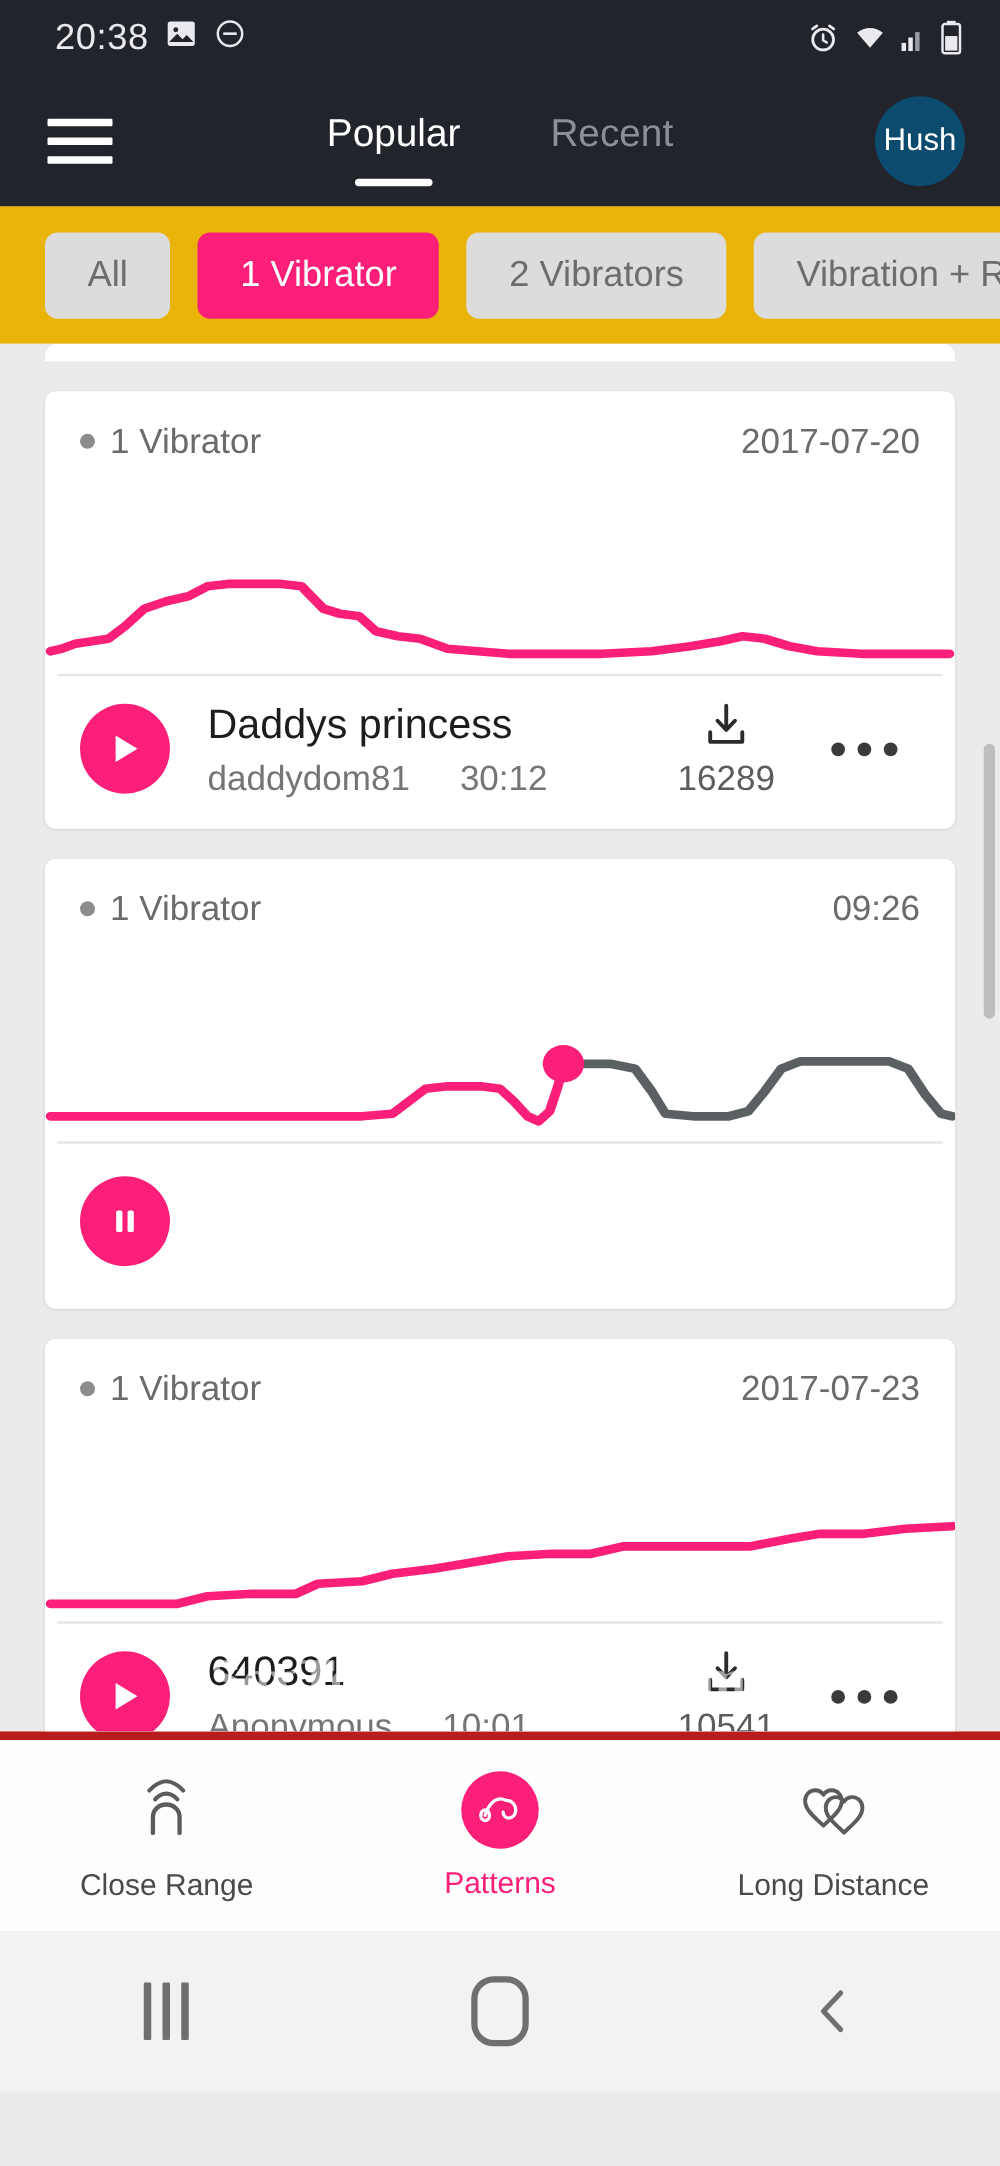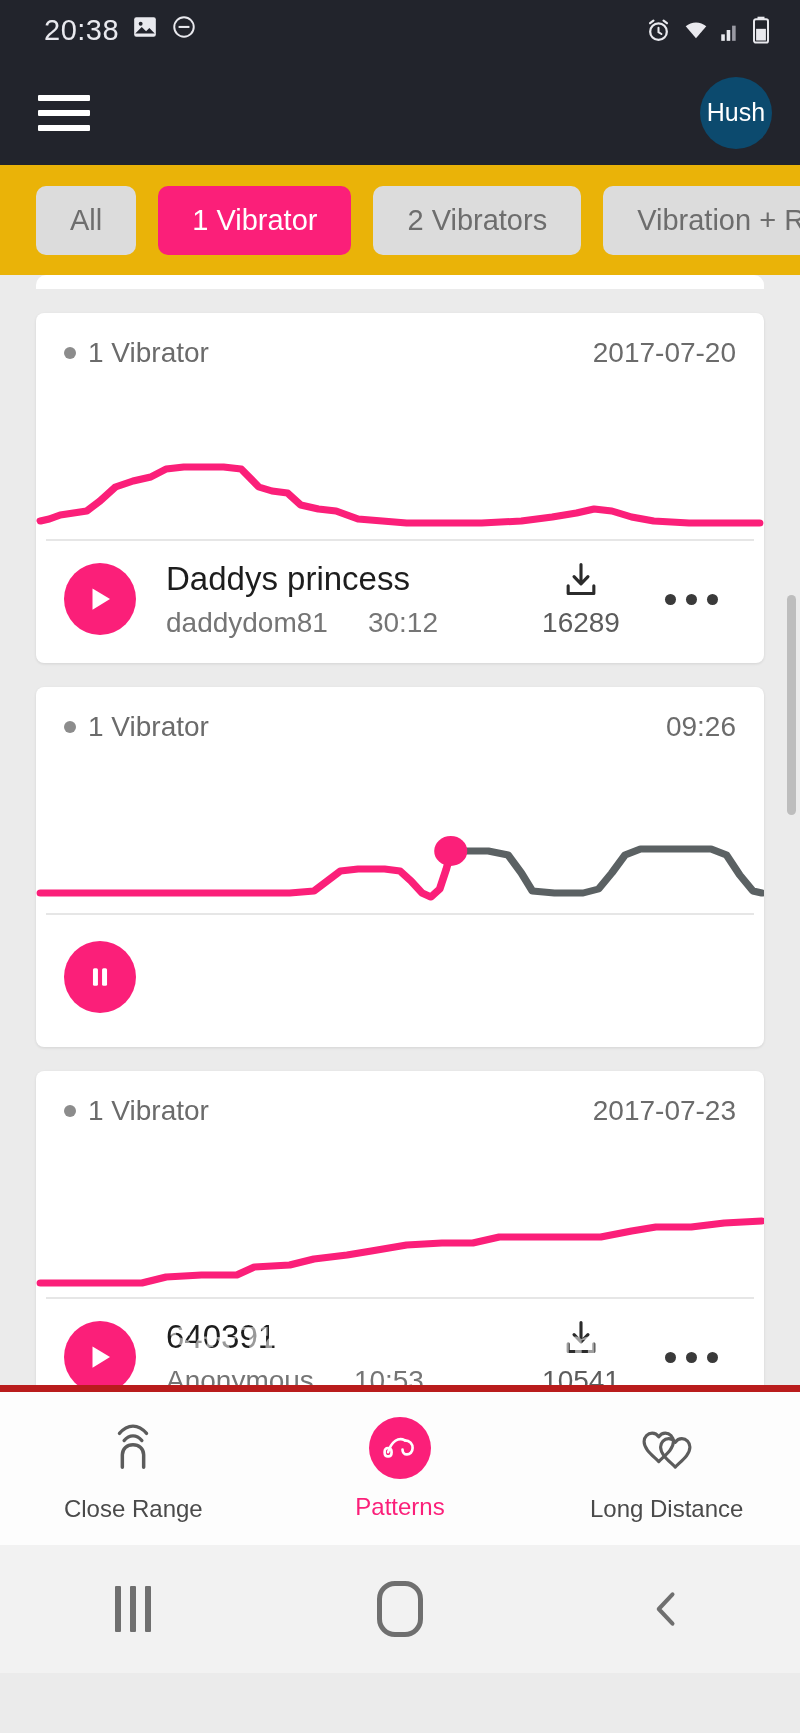--- a/index.html
+++ b/index.html
@@ -175,20 +175,24 @@
       </span>
     </div>
   </div>
 
   <div class="appbar">
     <div class="hamburger">
       <i></i>
         <i></i>
         <i></i>
     </div>
+    <div class="tabs">
+      <div class="tab active">Popular</div>
+      <div class="tab">Recent</div>
+    </div>
     <div class="avatar">Hush</div>
   </div>
 
   <div class="chipbar">
     <div class="chip">All</div>
     <div class="chip active">1 Vibrator</div>
     <div class="chip">2 Vibrators</div>
     <div class="chip">Vibration + Ro</div>
   </div>
 
@@ -280,21 +284,21 @@
       <div class="card-foot">
         <div class="playbtn">
           <svg width="30" height="32" viewBox="0 0 24 24">
               <path d="M6 3.5l14 8.5-14 8.5z" fill="#fff"></path>
             </svg>
         </div>
         <div class="meta">
           <div class="title">640391</div>
           <div class="subrow">
             <span class="sub">Anonymous</span>
-            <span class="sub">10:53</span>
+            <span class="sub">10:01</span>
           </div>
         </div>
         <div class="rightcol">
           <svg width="44" height="44" viewBox="0 0 24 24">
             <path d="M12 3v10M8.2 9.6L12 13.6l3.8-4M5 14.6v4.2h14v-4.2" stroke="#2b2b2b" stroke-width="1.7" fill="none" stroke-linecap="round" stroke-linejoin="round"></path>
           </svg>
           <span class="dlcount">10541</span>
         </div>
         <div class="kebab">
             <i></i>

